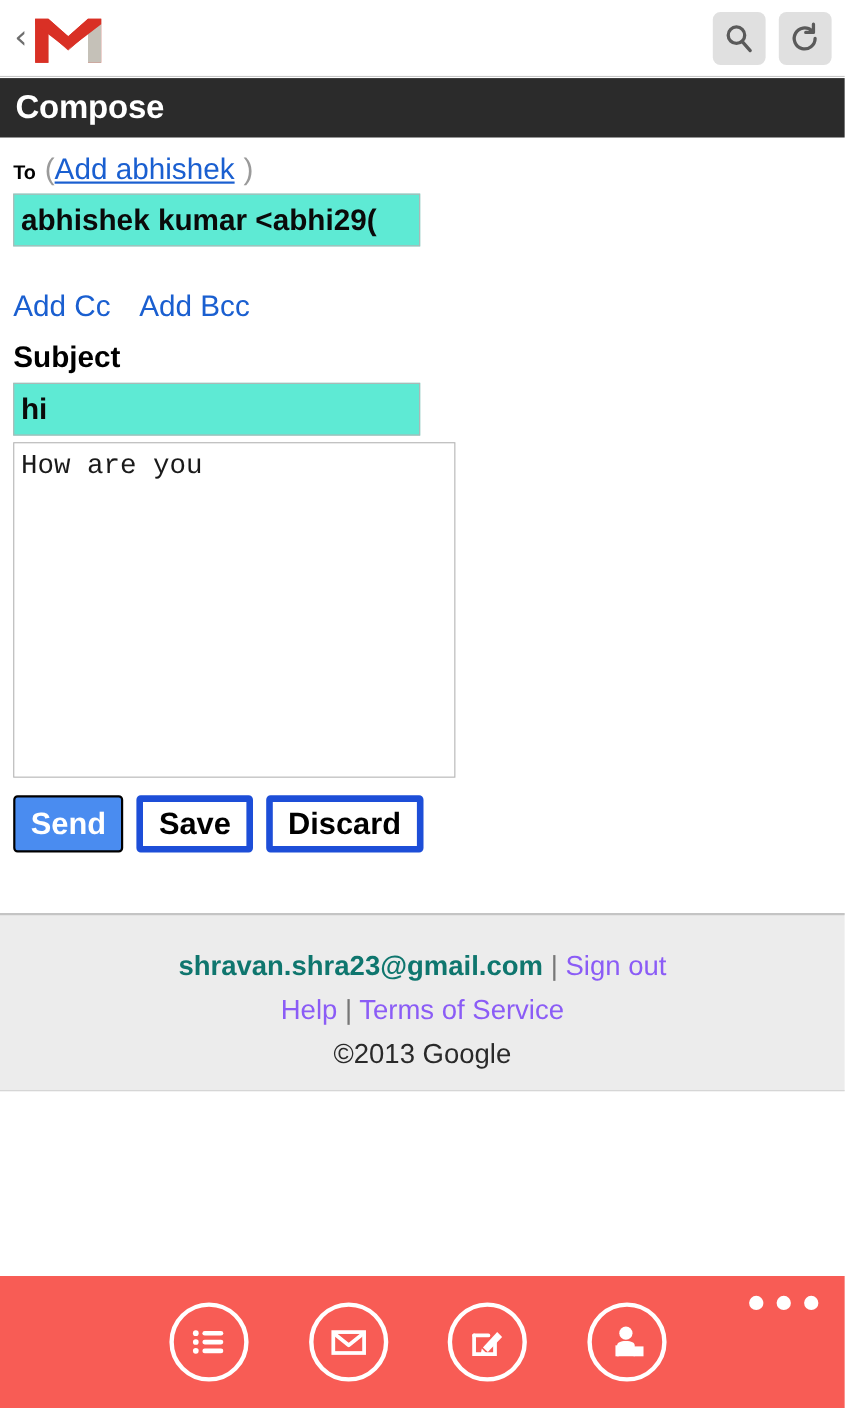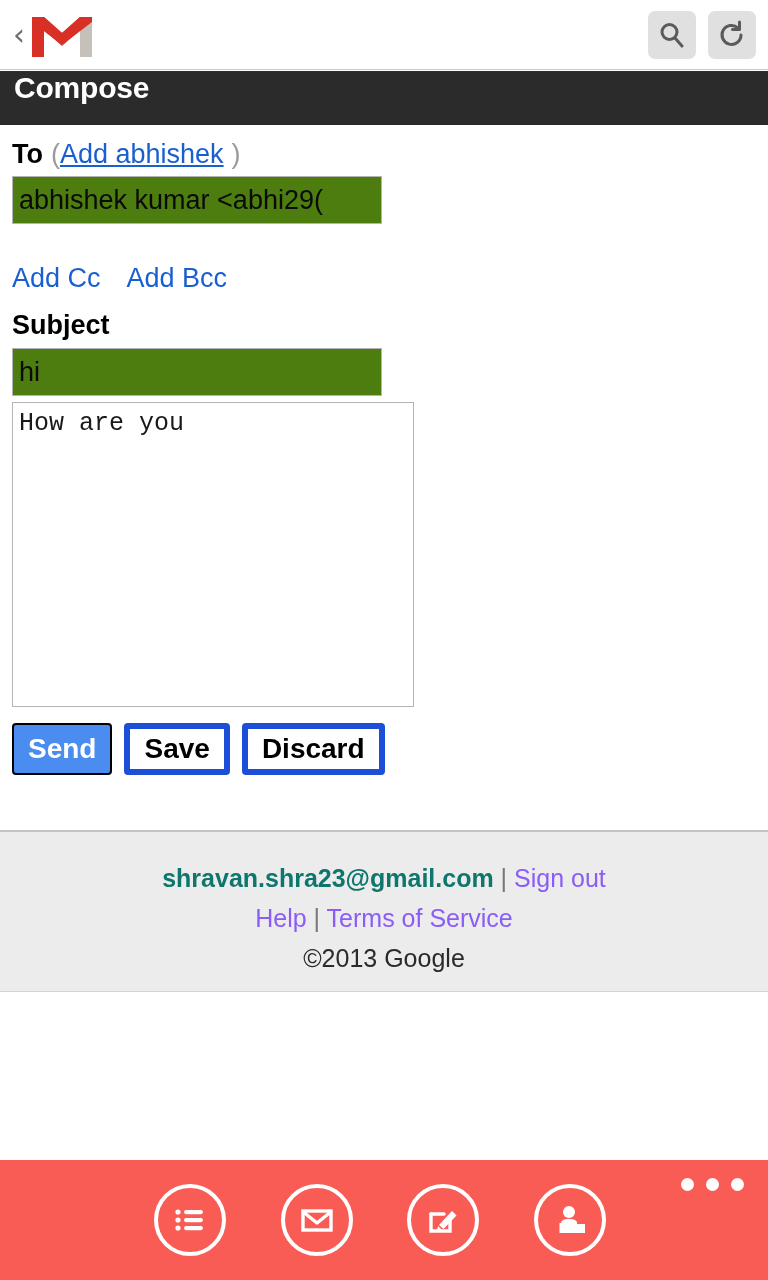--- a/index.html
+++ b/index.html
@@ -65,20 +65,21 @@
   .icon-btn.reload { right: 12px; }
 
   
   .title-bar {
     position: absolute;
     top: 71px; left: 0;
     width: 768px;
     height: 54px;
     background: #2b2b2b;
     display: flex;
+    align-items: center;
   }
   .title-bar .title {
     color: #ffffff;
     font-size: 30px;
     font-weight: bold;
     padding-left: 14px;
     letter-spacing: -0.2px;
   }
 
   
@@ -95,46 +96,47 @@
     padding: 14px 0 0 12px;
     line-height: 34px;
   }
 
   .label-inline {
     display: flex;
     align-items: baseline;
     padding: 14px 0 0 12px;
   }
   .label-inline .lbl {
-    font-size: 27px;
+    font-size: 18px;
     font-weight: bold;
     color: #000000;
   }
   .label-inline .paren {
     font-size: 27px;
     color: #9a9a9a;
     margin-left: 8px;
   }
   .label-inline .addlink {
     font-size: 27px;
     color: #1a5fd0;
   }
 
   .text-input {
     display: block;
     margin: 6px 0 0 12px;
     width: 370px;
     height: 48px;
     border: 1px solid #b4b4b4;
-    background: #4d7c0f;
+    background: #5eead4;
     font-family: "Liberation Sans", sans-serif;
     font-size: 27px;
     color: #0a0a0a;
     padding: 0 6px;
     outline: none;
+    font-weight: bold;
   }
   .text-input.subject { width: 370px; }
 
   .cc-row {
     padding: 8px 0 0 12px;
     display: flex;
     gap: 26px;
     margin-top: 31px;
   }
   .cc-row a {

